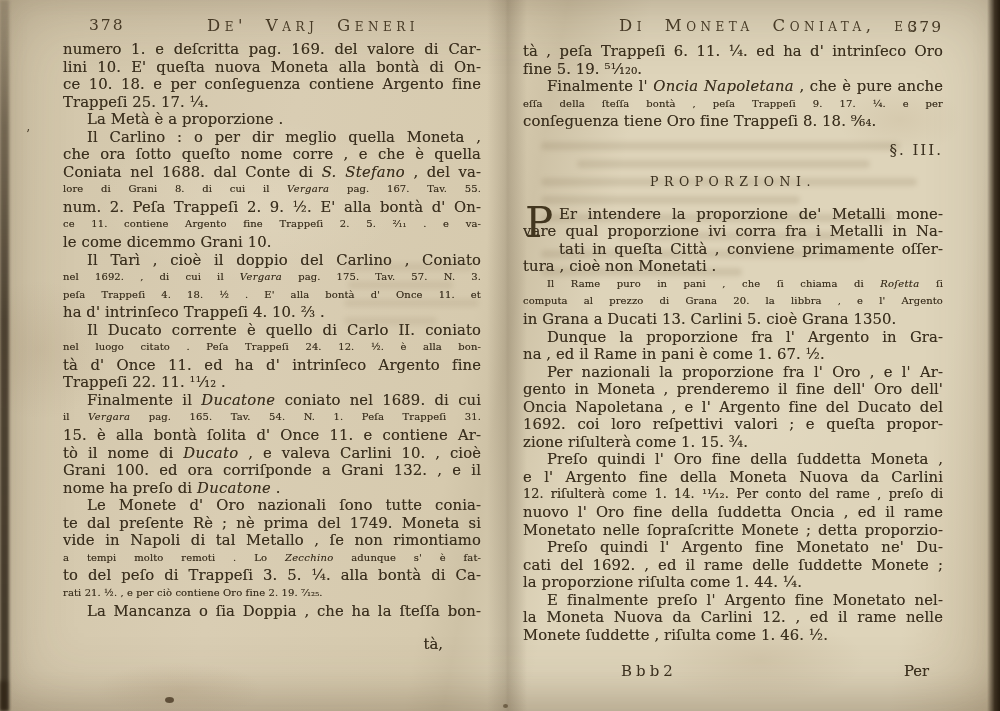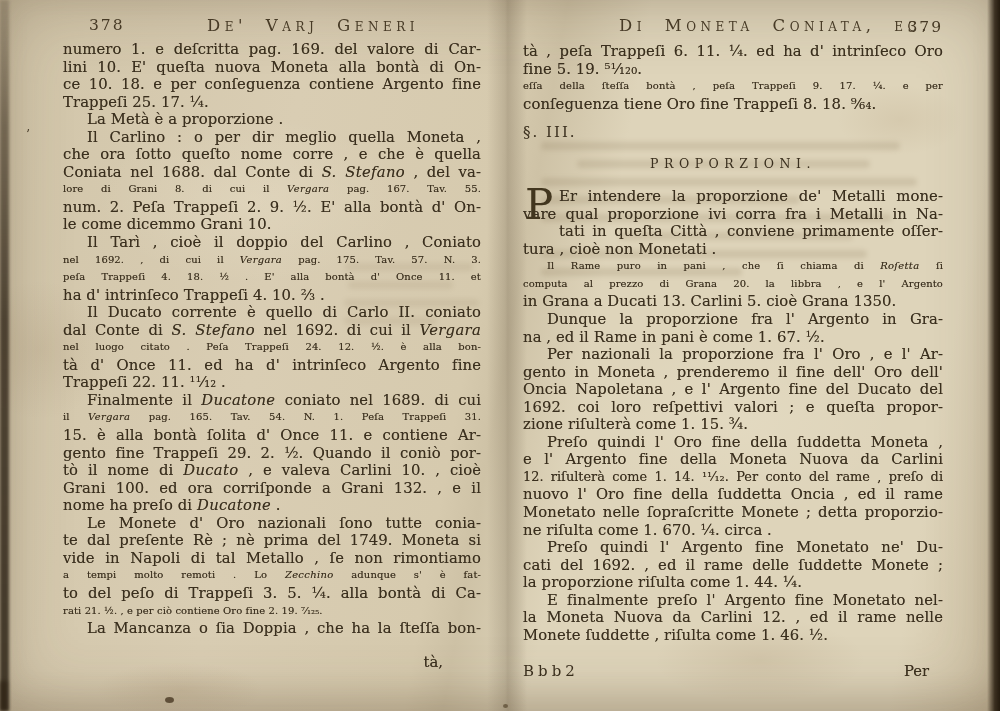--- a/index.html
+++ b/index.html
@@ -59,28 +59,28 @@
   .col-right{left:523px;top:42px;width:420px;}
   .lines{line-height:17.55px;}
   .ln{height:17.55px;overflow:hidden;text-align:justify;text-align-last:justify;letter-spacing:.1px;
       text-shadow:0 0 .4px rgba(58,47,30,.55);}
   .ln.jl{text-align-last:left;}
   .ln.ind{text-indent:24px;}
   .ln.snug{font-size:10px;}
   .ln.tight{font-size:12.9px;letter-spacing:0;}
   .ln.dc{padding-left:36px;}
   .ln i{letter-spacing:.3px;}
-  .sec1{margin-top:11px;height:18px;text-align:left;font-size:15px;letter-spacing:2px;}
+  .sec1{margin-top:11px;height:18px;text-align:right;font-size:15px;letter-spacing:2px;}
   .sec2{margin-top:15px;height:16px;text-align:center;font-size:12.5px;letter-spacing:5.5px;}
   .body{margin-top:15px;position:relative;}
   .dropcap{position:absolute;left:2px;top:1px;font-size:42px;line-height:34px;color:#42361f;}
   .catchword{text-shadow:0 0 .4px rgba(58,47,30,.55);margin-top:16px;}
   .cw-left{text-align:right;padding-right:38px;height:18px;}
   .sigrow{margin-top:3px;display:flex;align-items:baseline;height:19px;}
-  .sig{letter-spacing:4px;font-size:15px;}
+  .sig{margin-left:98px;letter-spacing:4px;font-size:15px;}
   .sigrow .catchword{margin-left:auto;margin-right:14px;font-size:14.8px;}
 </style>
 </head>
 <body>
 
 <div class="photo">
 
   <div class="stains"></div>
   <div class="gutter"></div>
 
@@ -117,52 +117,52 @@
         <div class="ln j">numero 1. e deſcritta pag. 169. del valore di Car-</div>
         <div class="ln j">lini 10. E' queſta nuova Moneta alla bontà di On-</div>
         <div class="ln j">ce 10. 18. e per conſeguenza contiene Argento fine</div>
         <div class="ln jl">Trappeſi 25. 17. ¼.</div>
         <div class="ln ind jl">La Metà è a proporzione .</div>
         <div class="ln ind j">Il Carlino : o per dir meglio quella Moneta ,</div>
         <div class="ln j">che ora ſotto queſto nome corre , e che è quella</div>
         <div class="ln j">Coniata nel 1688. dal Conte di <i>S. Stefano</i> , del va-</div>
         <div class="ln j snug">lore di Grani 8. di cui il <i>Vergara</i> pag. 167. Tav. 55.</div>
         <div class="ln j">num. 2. Peſa Trappeſi 2. 9. ½. E' alla bontà d' On-</div>
+        <div class="ln j snug">ce 11. contiene Argento fine Trappeſi 2. 5. ²⁄₁₁ . e va-</div>
         <div class="ln jl">le come dicemmo Grani 10.</div>
         <div class="ln ind j">Il Tarì , cioè il doppio del Carlino , Coniato</div>
         <div class="ln j snug">nel 1692. , di cui il <i>Vergara</i> pag. 175. Tav. 57. N. 3.</div>
         <div class="ln j snug">peſa Trappeſi 4. 18. ½ . E' alla bontà d' Once 11. et</div>
         <div class="ln jl">ha d' intrinſeco Trappeſi 4. 10. ⅔ .</div>
         <div class="ln ind j">Il Ducato corrente è quello di Carlo II. coniato</div>
-        <div class="ln j">dal Conte di <i>S. Stefano</i> nel 1692. di cui il <i>Vergara</i></div>
         <div class="ln j snug">nel luogo citato . Peſa Trappeſi 24. 12. ½. è alla bon-</div>
         <div class="ln j">tà d' Once 11. ed ha d' intrinſeco Argento fine</div>
         <div class="ln jl">Trappeſi 22. 11. ¹¹⁄₁₂ .</div>
         <div class="ln ind j">Finalmente il <i>Ducatone</i> coniato nel 1689. di cui</div>
         <div class="ln j snug">il <i>Vergara</i> pag. 165. Tav. 54. N. 1. Peſa Trappeſi 31.</div>
         <div class="ln j">15. è alla bontà ſolita d' Once 11. e contiene Ar-</div>
-        <div class="ln j">gento fine Trappeſi 29. 2. ½. Quando il coniò por-</div>
         <div class="ln j">tò il nome di <i>Ducato</i> , e valeva Carlini 10. , cioè</div>
         <div class="ln j">Grani 100. ed ora corriſponde a Grani 132. , e il</div>
         <div class="ln jl">nome ha preſo di <i>Ducatone</i> .</div>
         <div class="ln ind j">Le Monete d' Oro nazionali ſono tutte conia-</div>
         <div class="ln j">te dal preſente Rè ; nè prima del 1749. Moneta si</div>
         <div class="ln j">vide in Napoli di tal Metallo , ſe non rimontiamo</div>
         <div class="ln j snug">a tempi molto remoti . Lo <i>Zecchino</i> adunque s' è fat-</div>
         <div class="ln j">to del peſo di Trappeſi 3. 5. ¼. alla bontà di Ca-</div>
         <div class="ln jl snug">rati 21. ½. , e per ciò contiene Oro fine 2. 19. ⁷⁄₁₂₅.</div>
         <div class="ln ind j">La Mancanza o ſia Doppia , che ha la ſteſſa bon-</div>
       </div>
     <div class="catchword cw-left">tà,</div>
   </div>
 
   <div class="col col-right">
     <div class="lines">
         <div class="ln j">tà , peſa Trappeſi 6. 11. ¼. ed ha d' intrinſeco Oro</div>
         <div class="ln jl">fine 5. 19. ⁵¹⁄₁₂₀.</div>
+        <div class="ln ind j">Finalmente l' <i>Oncia Napoletana</i> , che è pure anche</div>
         <div class="ln j snug">eſſa della ſteſſa bontà , peſa Trappeſi 9. 17. ¼. e per</div>
         <div class="ln jl">conſeguenza tiene Oro fine Trappeſi 8. 18. ⁹⁄₆₄.</div>
       </div>
     <div class="sec1">§. III.</div>
     <div class="sec2">PROPORZIONI.</div>
     <div class="body">
       <span class="dropcap">P</span>
       <div class="lines">
           <div class="ln dc j">Er intendere la proporzione de' Metalli mone-</div>
           <div class="ln j">vare qual proporzione ivi corra fra i Metalli in Na-</div>
@@ -176,21 +176,20 @@
           <div class="ln ind j">Per nazionali la proporzione fra l' Oro , e l' Ar-</div>
           <div class="ln j">gento in Moneta , prenderemo il fine dell' Oro dell'</div>
           <div class="ln j">Oncia Napoletana , e l' Argento fine del Ducato del</div>
           <div class="ln j">1692. coi loro reſpettivi valori ; e queſta propor-</div>
           <div class="ln jl">zione riſulterà come 1. 15. ¾.</div>
           <div class="ln ind j">Preſo quindi l' Oro fine della ſuddetta Moneta ,</div>
           <div class="ln j">e l' Argento fine della Moneta Nuova da Carlini</div>
           <div class="ln j tight">12. riſulterà come 1. 14. ¹¹⁄₁₂. Per conto del rame , preſo di</div>
           <div class="ln j">nuovo l' Oro fine della ſuddetta Oncia , ed il rame</div>
           <div class="ln j">Monetato nelle ſopraſcritte Monete ; detta proporzio-</div>
-          <div class="ln jl">ne riſulta come 1. 670. ¼. circa .</div>
           <div class="ln ind j">Preſo quindi l' Argento fine Monetato ne' Du-</div>
           <div class="ln j">cati del 1692. , ed il rame delle ſuddette Monete ;</div>
           <div class="ln jl">la proporzione riſulta come 1. 44. ¼.</div>
           <div class="ln ind j">E finalmente preſo l' Argento fine Monetato nel-</div>
           <div class="ln j">la Moneta Nuova da Carlini 12. , ed il rame nelle</div>
           <div class="ln jl">Monete ſuddette , riſulta come 1. 46. ½.</div>
         </div>
     </div>
     <div class="sigrow">
       <span class="sig">Bbb2</span>

